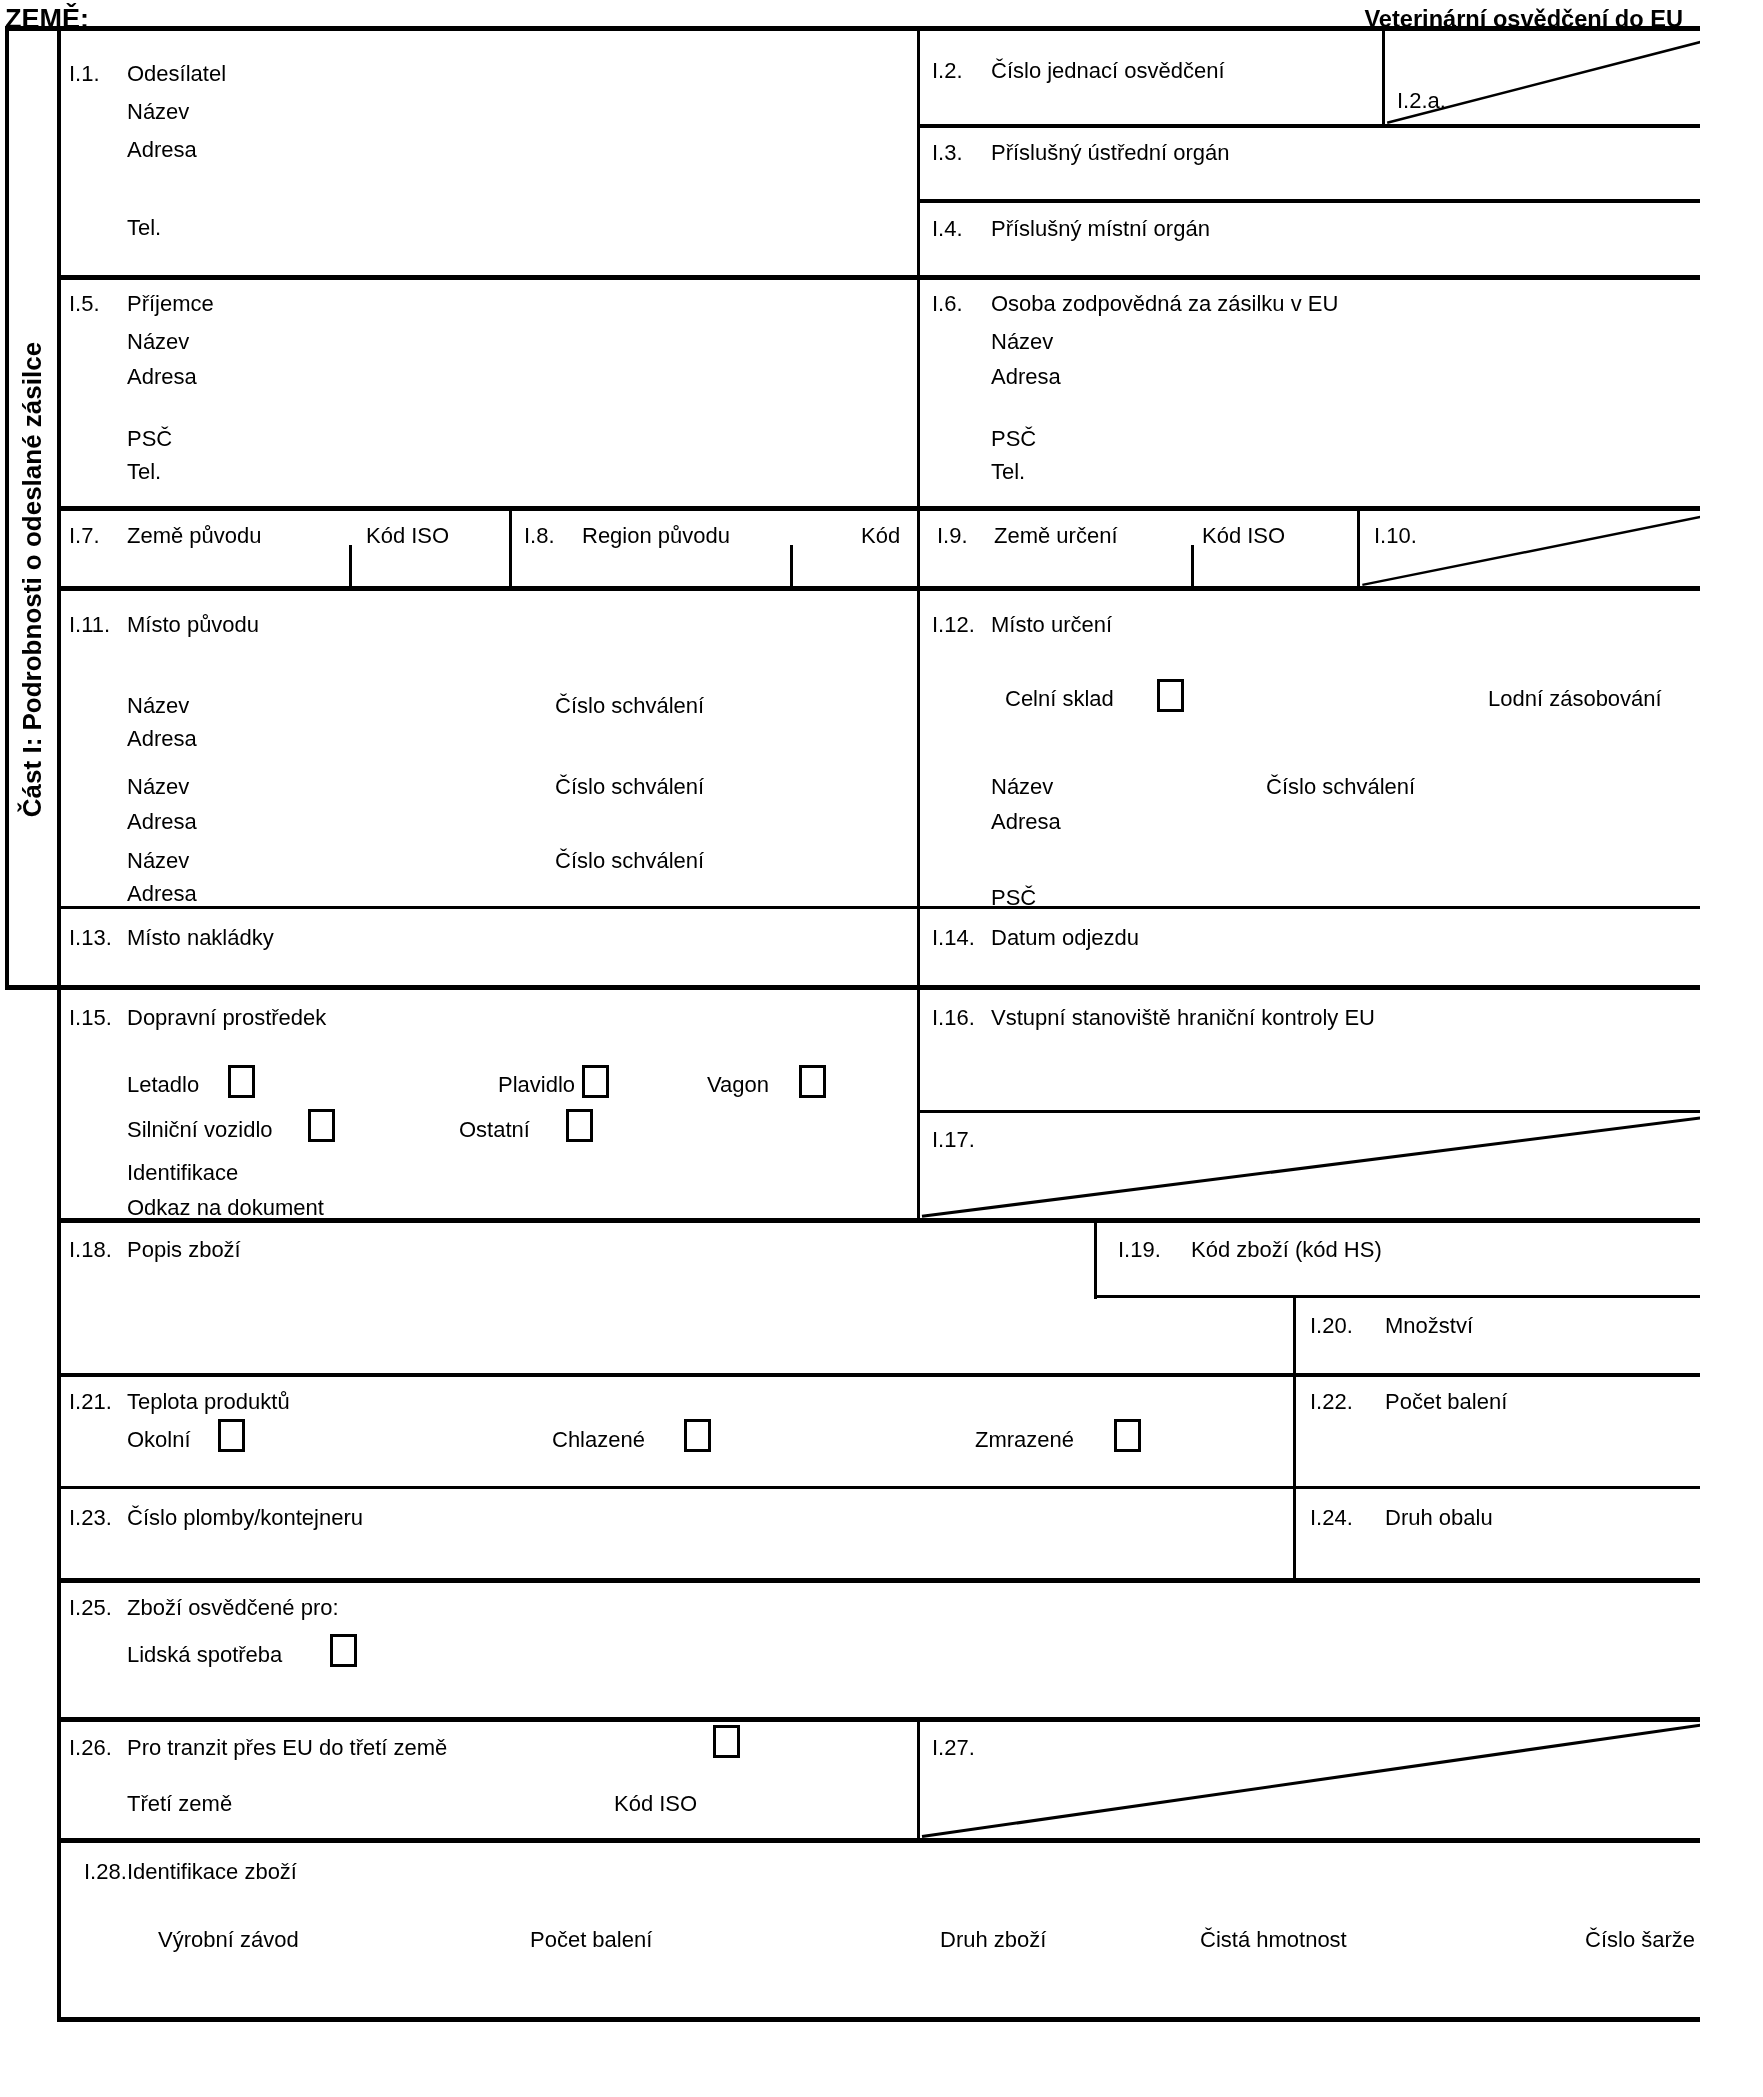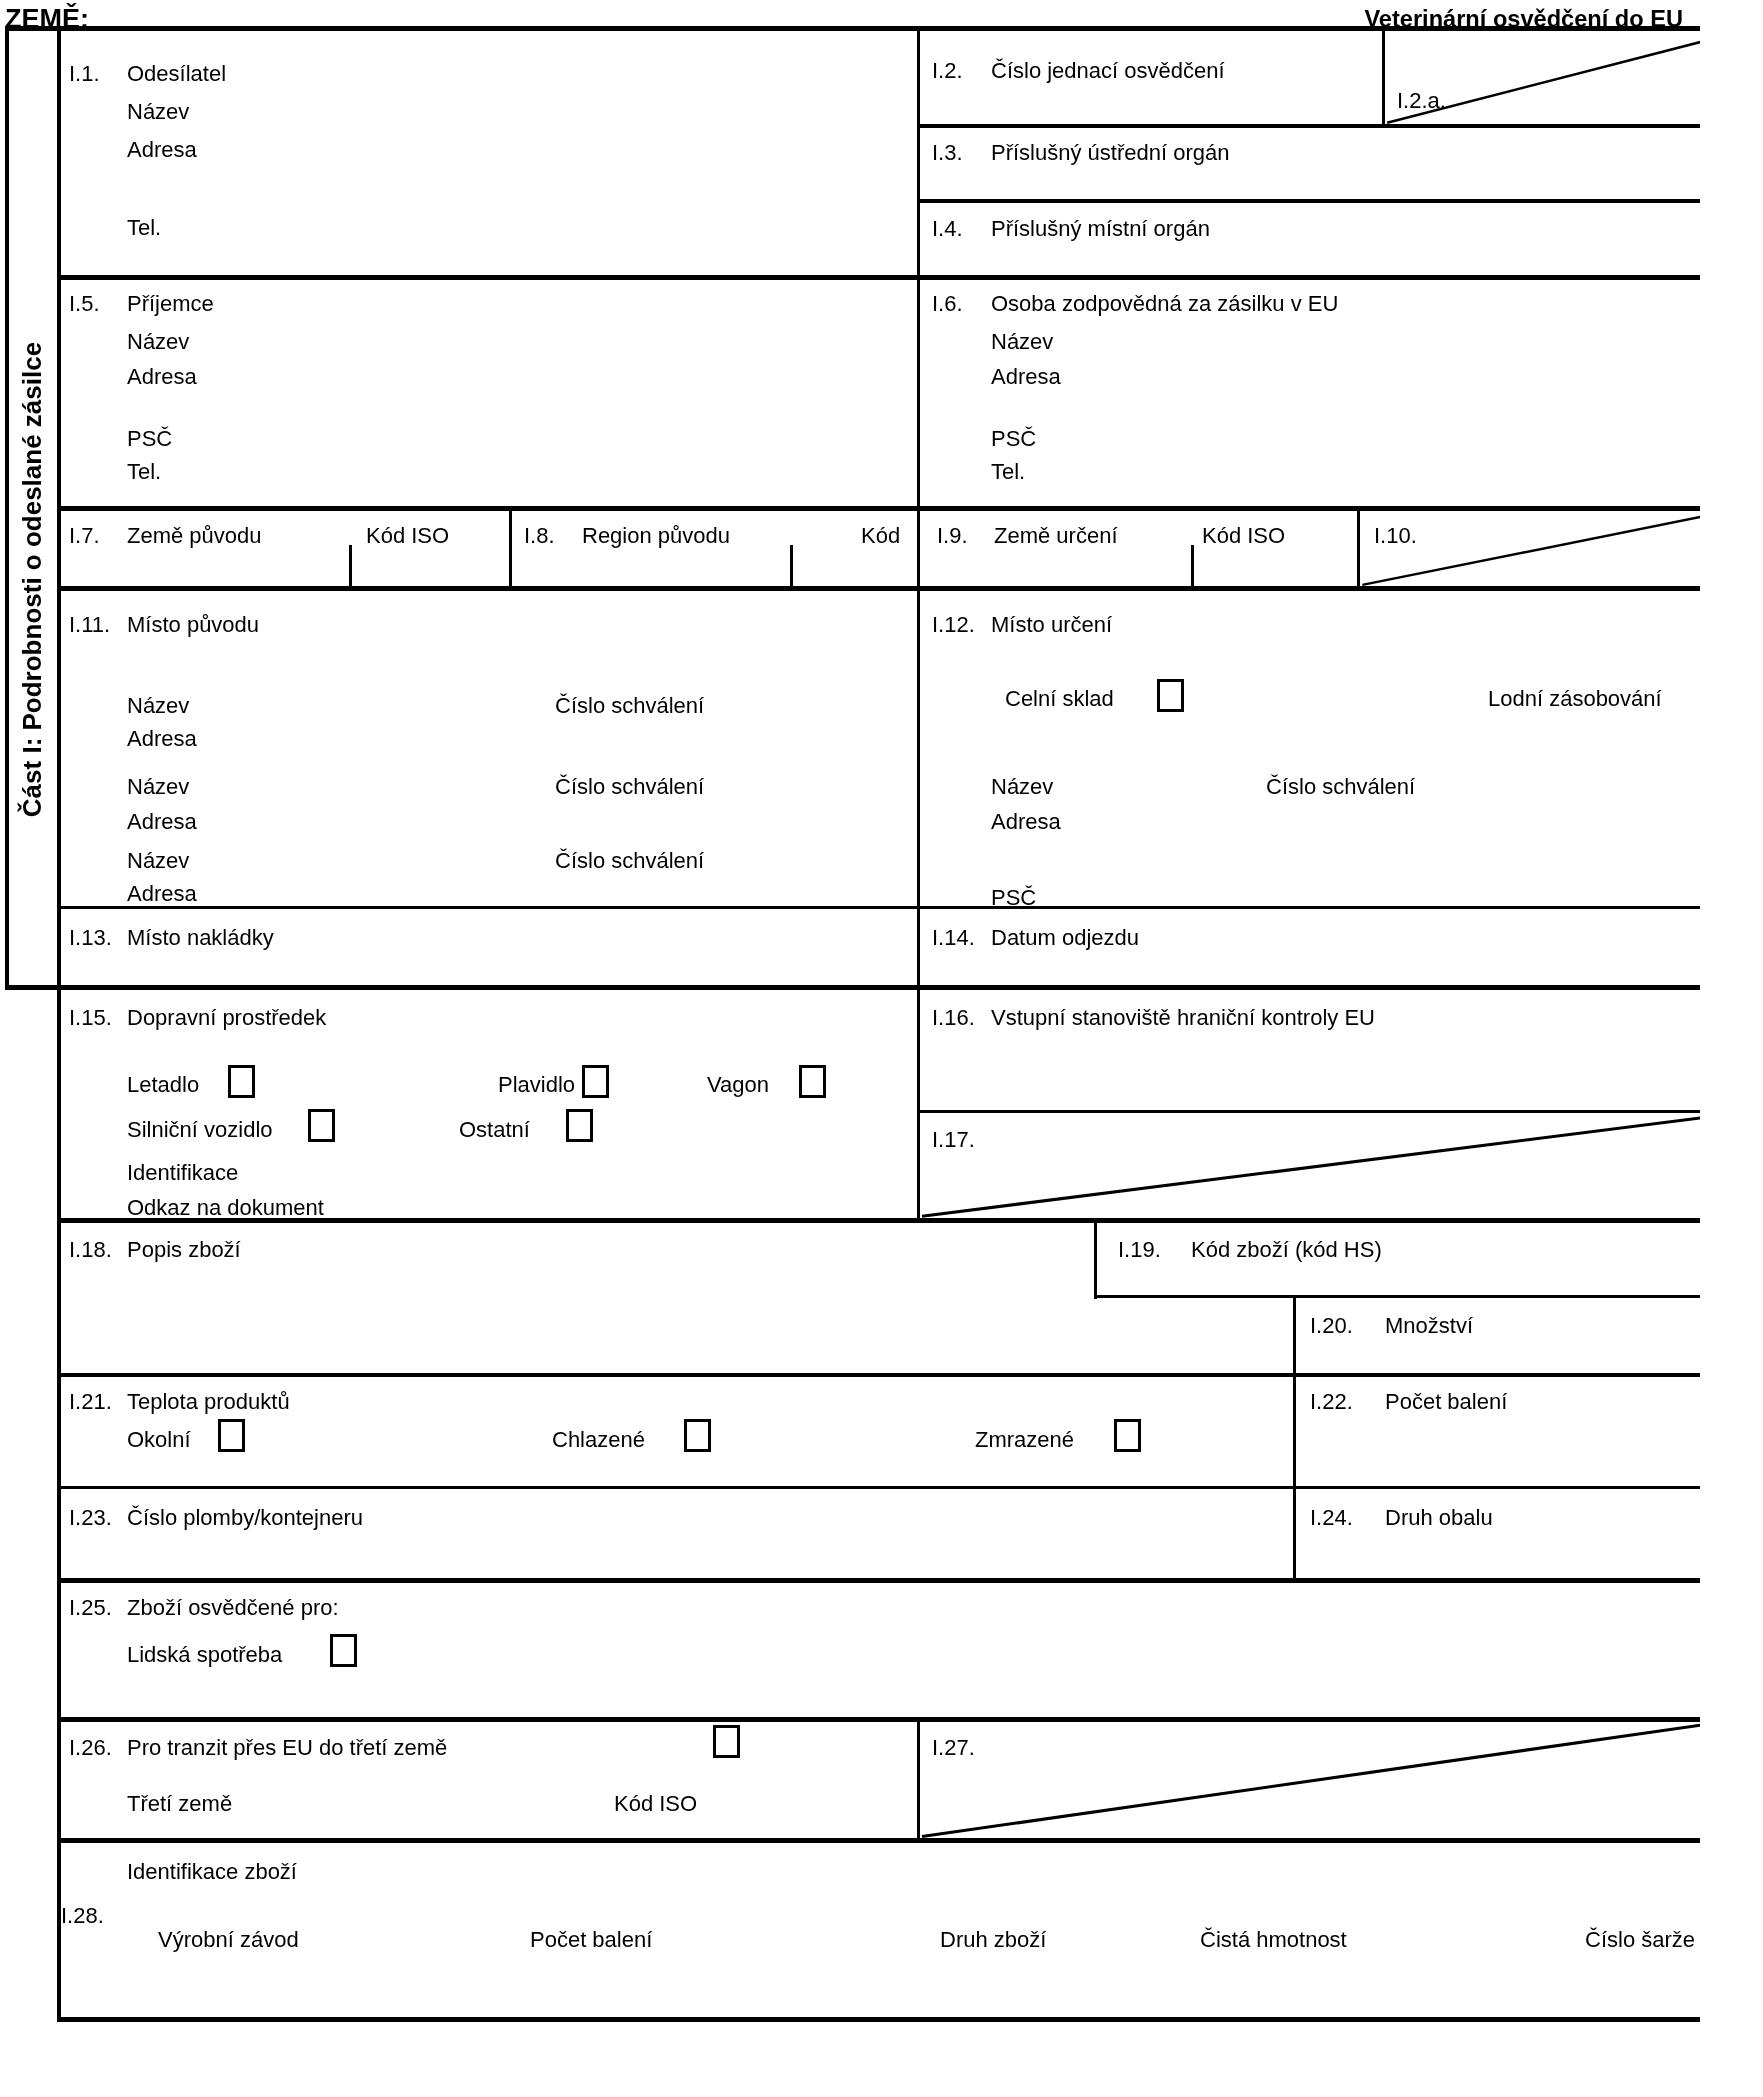--- a/index.html
+++ b/index.html
@@ -183,21 +183,21 @@
   <div class="t" style="left:127px;top:1643px;">Lidská spotřeba</div>
   <span class="cb" style="left:330px;top:1634px;"></span>
 
   <div class="t" style="left:69px;top:1736px;">I.26.</div>
   <div class="t" style="left:127px;top:1736px;">Pro tranzit přes EU do třetí země</div>
   <span class="cb" style="left:713px;top:1725px;"></span>
   <div class="t" style="left:127px;top:1792px;">Třetí země</div>
   <div class="t" style="left:614px;top:1792px;">Kód ISO</div>
   <div class="t" style="left:932px;top:1736px;">I.27.</div>
 
-  <div class="t" style="left:61px;top:1860px;margin-top:44px;">I.28.</div>
+  <div class="t" style="left:84px;top:1860px;">I.28.</div>
   <div class="t" style="left:127px;top:1860px;">Identifikace zboží</div>
   <div class="t" style="left:158px;top:1928px;">Výrobní závod</div>
   <div class="t" style="left:530px;top:1928px;">Počet balení</div>
   <div class="t" style="left:940px;top:1928px;">Druh zboží</div>
   <div class="t" style="left:1200px;top:1928px;">Čistá hmotnost</div>
   <div class="t" style="left:1557px;top:1928px;margin-left:28px;">Číslo šarže</div>
 
 </div>
 
 

